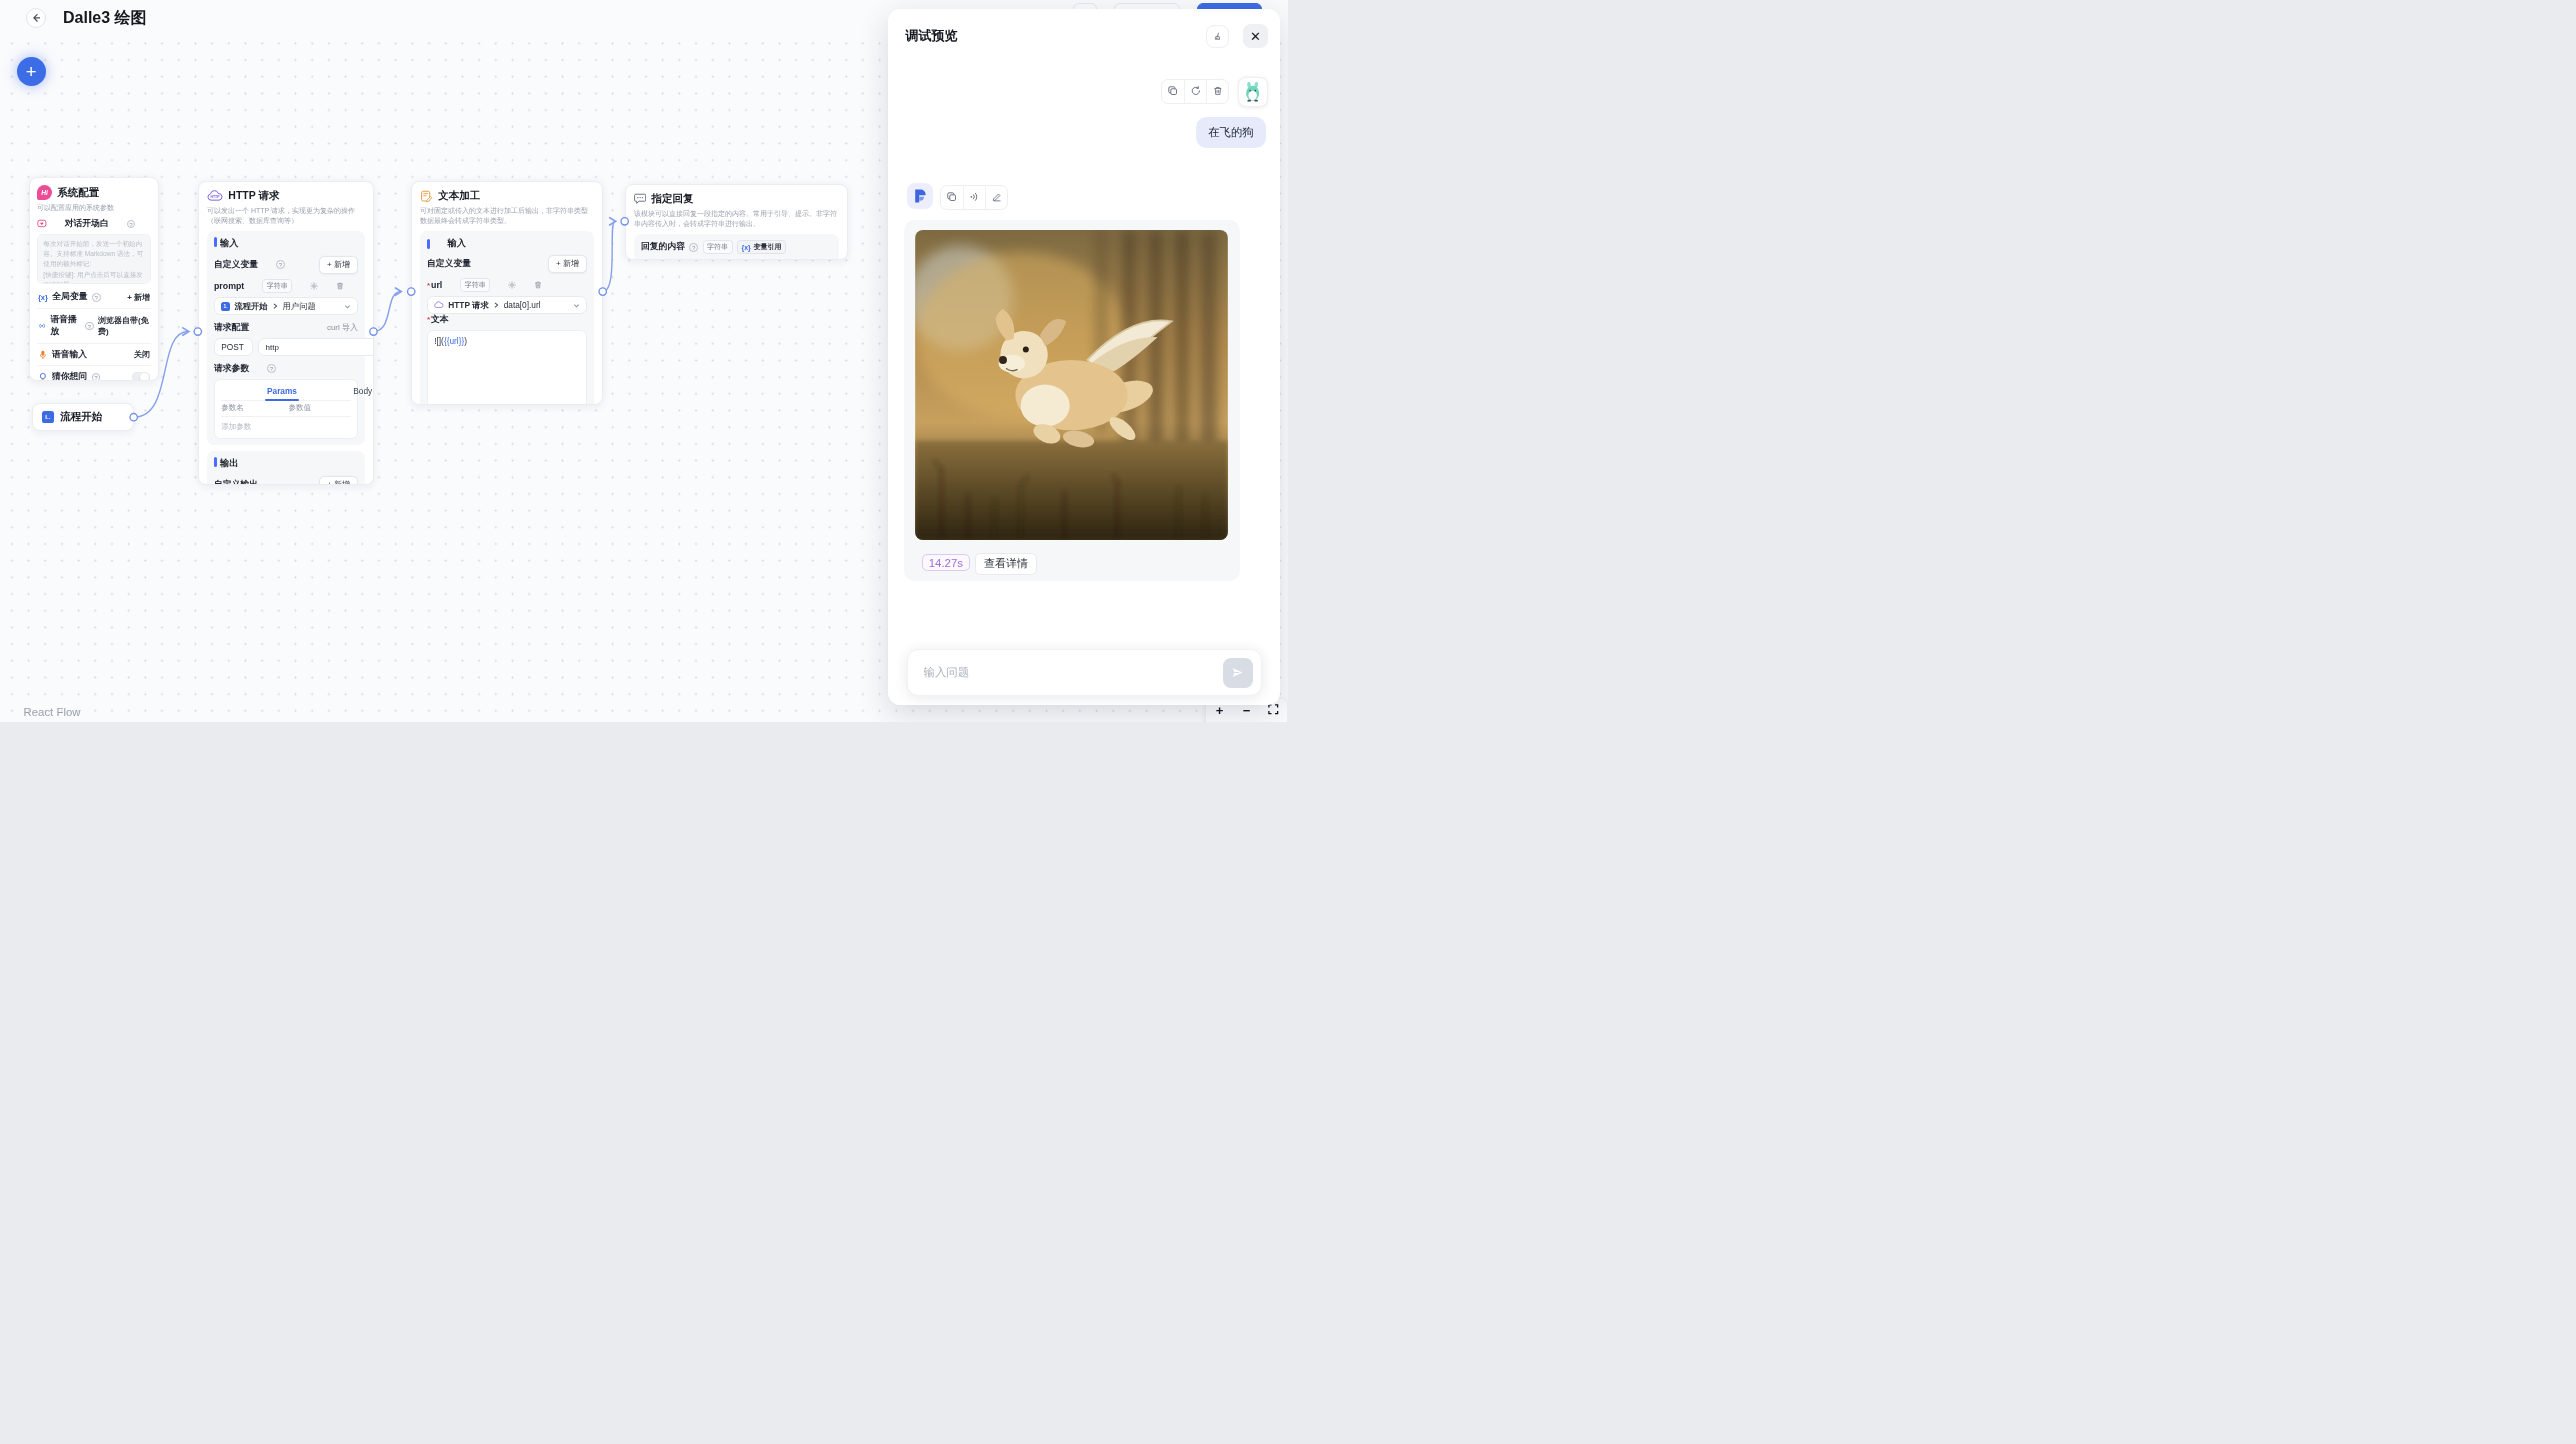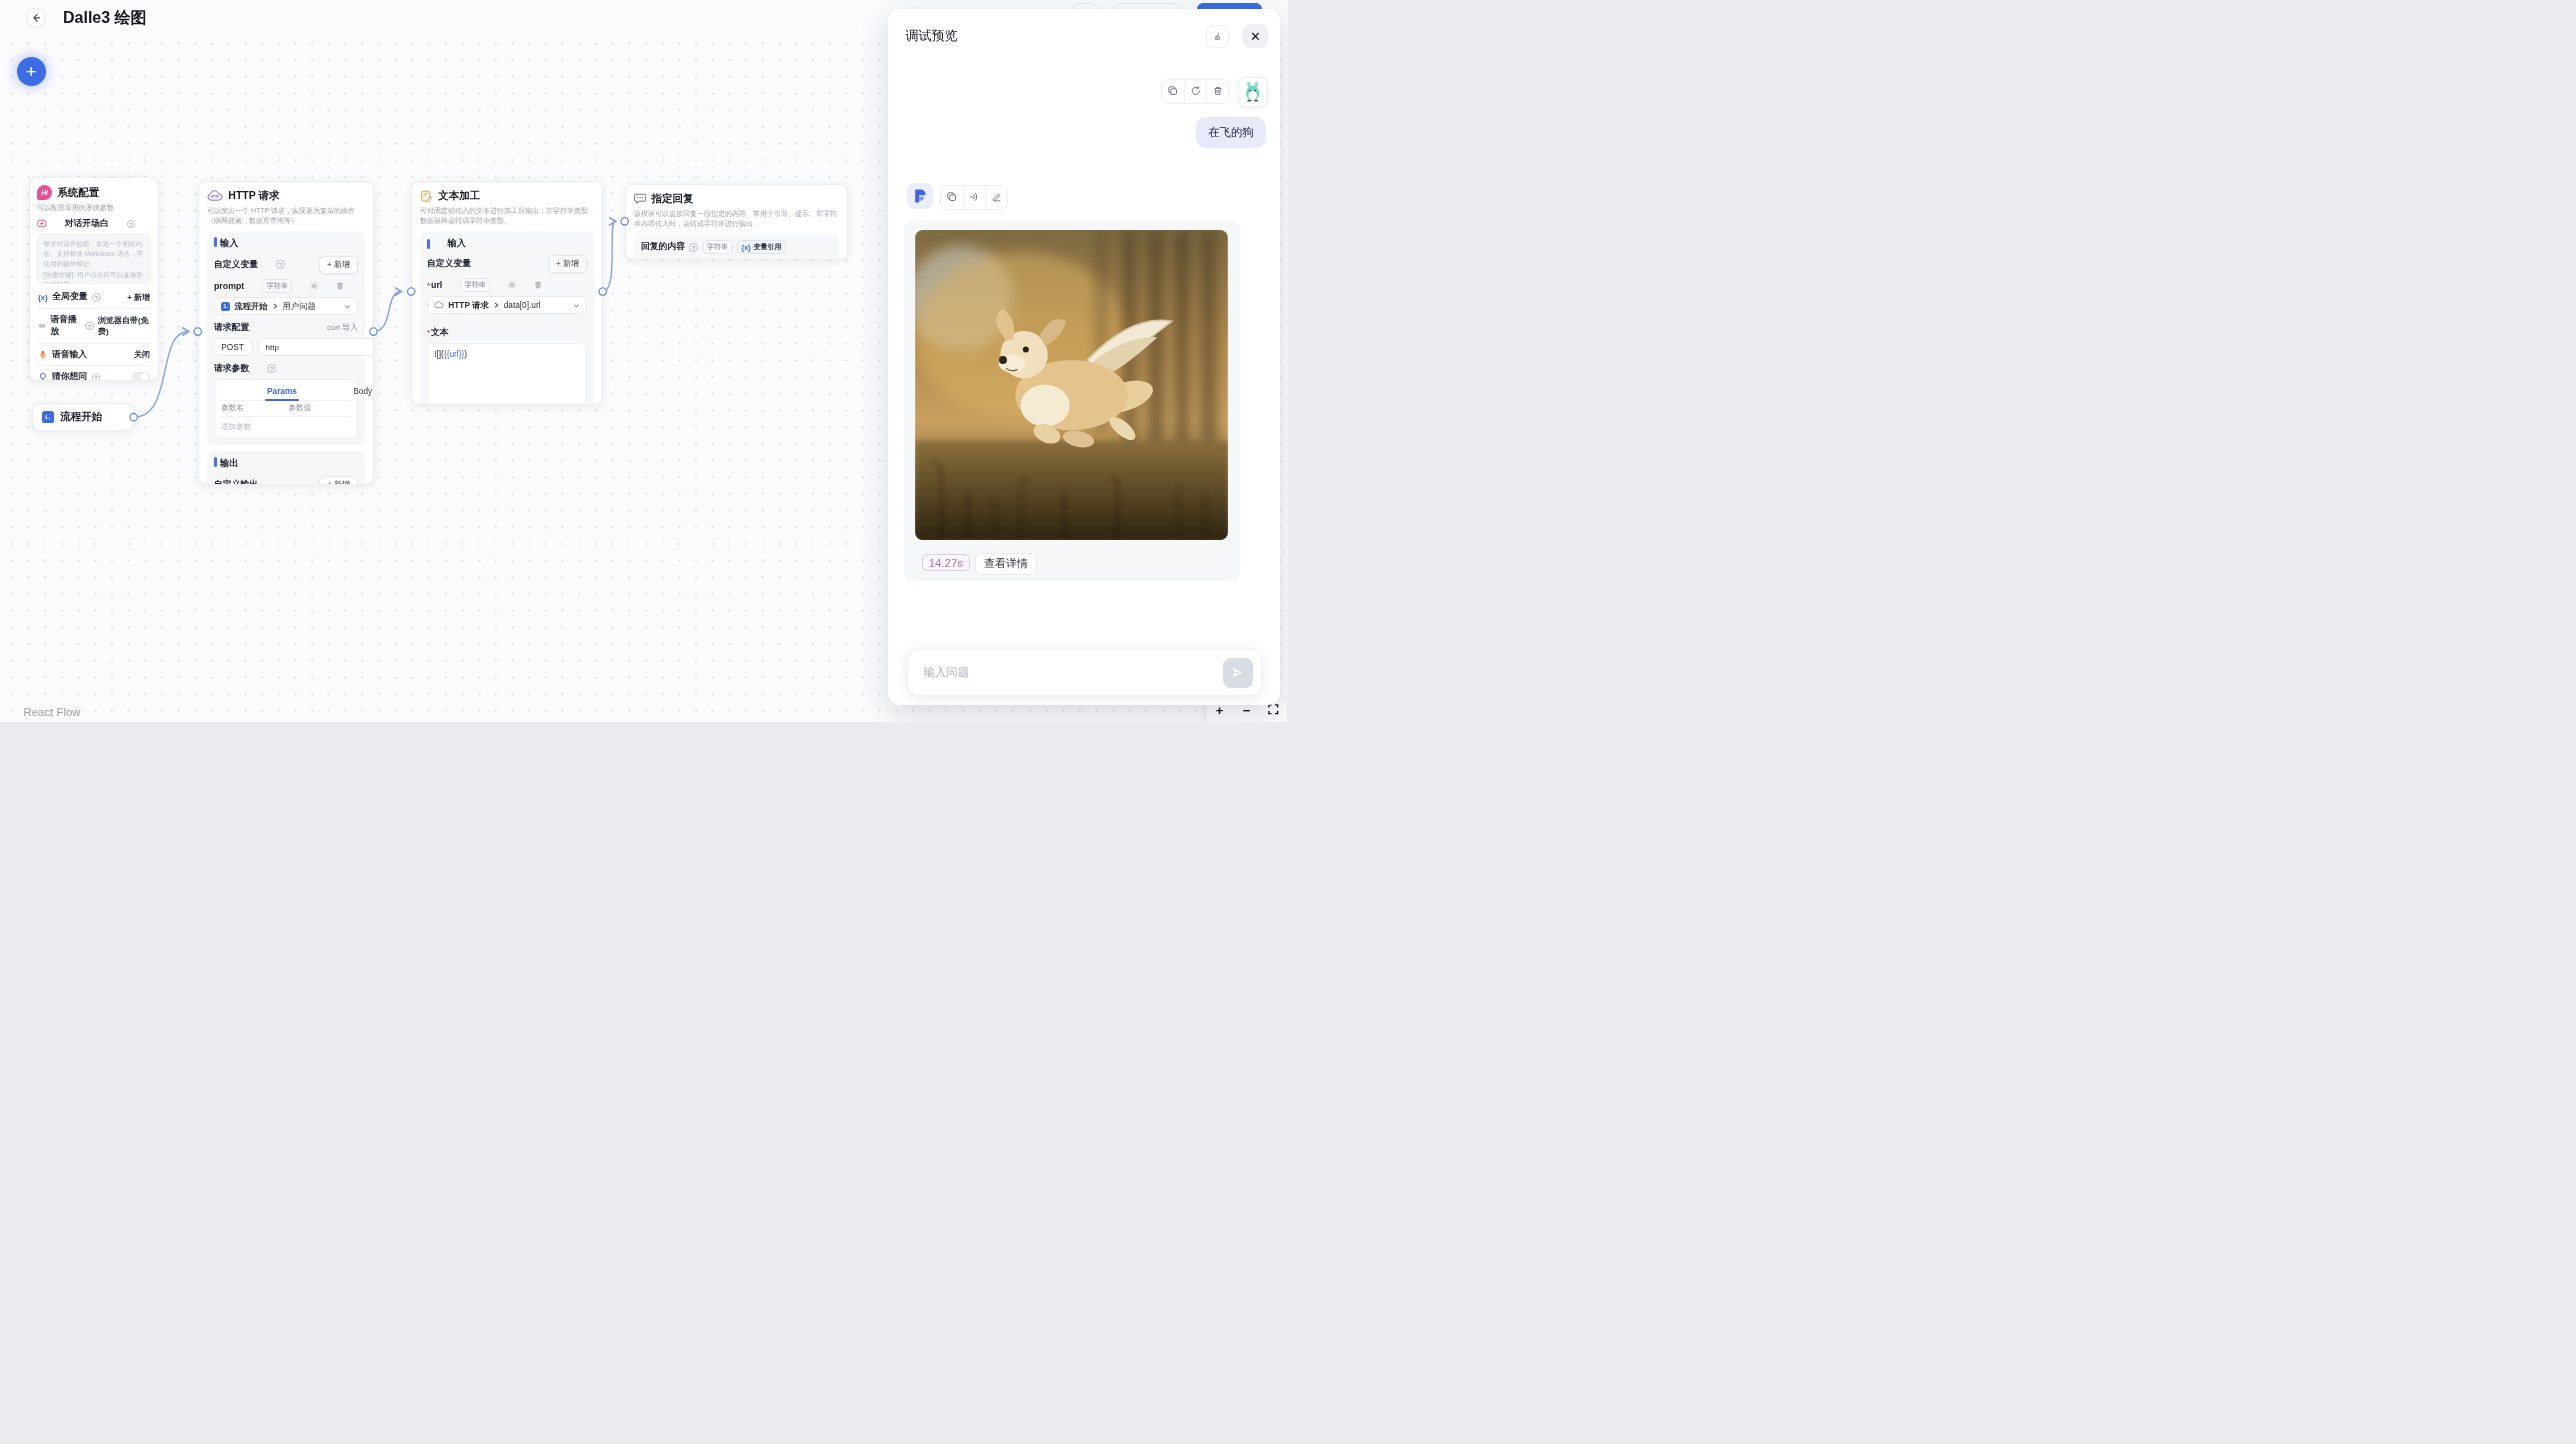--- a/index.html
+++ b/index.html
@@ -49,21 +49,21 @@
   .toggle::after{content:"";position:absolute;right:0.9px;top:0.9px;width:8.8px;height:8.8px;border-radius:50%;background:#fff;box-shadow:0 0.9px 1.8px rgba(0,0,0,.2);}
   .ta{width:100%;background:#f5f6f8;border:0.9px solid #eef0f3;border-radius:5.3px;resize:none;font-size:6.6px;line-height:1.55;color:#444;padding:4.4px 5.3px;outline:none;}
   .ta::placeholder{color:#b6bcc7;}
   
   .bigta{position:relative;background:#fff;border:0.9px solid #eceef2;border-radius:6.2px;height:84px;margin-top:3.5px;padding:5.3px 6.2px;font-size:8.3px;color:#2a2f3a;}
   .bluevar{color:#3d6be3;}
   
   .edges{position:absolute;inset:0;pointer-events:none;}
   
   .panel{position:absolute;left:888px;top:8.8px;width:392px;height:696px;background:#fff;border-radius:12.3px;box-shadow:0 8.8px 30px rgba(25,35,70,.16);}
-  .p-title{position:absolute;left:17.6px;top:18.5px;font-size:13px;font-weight:400;color:#14181f;}
+  .p-title{position:absolute;left:17.6px;top:18.5px;font-size:13px;font-weight:700;color:#14181f;}
   .icon-btn{position:absolute;display:flex;align-items:center;justify-content:center;background:#fff;border:0.9px solid #eceef2;border-radius:8px;cursor:pointer;color:#585f6d;}
   .close-btn{position:absolute;right:12.3px;top:15px;width:24.6px;height:24.6px;border:none;background:#eef0f3;border-radius:8px;font-size:13px;font-weight:700;color:#14181f;cursor:pointer;line-height:23px;text-align:center;}
   .actgroup{position:absolute;display:flex;background:#fff;border:0.9px solid #eceef2;border-radius:7px;overflow:hidden;}
   .actgroup .cell{width:22px;height:23px;display:flex;align-items:center;justify-content:center;color:#6a7180;cursor:pointer;}
   .actgroup .cell + .cell{border-left:0.9px solid #f0f1f4;}
   .avatar{position:absolute;border-radius:8px;display:flex;align-items:center;justify-content:center;}
   .u-avatar{right:12.3px;top:68px;width:30px;height:30px;background:#fff;border:0.9px solid #eef0f3;box-shadow:0 0.9px 3.5px rgba(20,30,60,.08);}
   .b-avatar{left:18.5px;top:174px;width:26px;height:26px;background:#eceffb;}
   .bubble{position:absolute;right:14px;top:108px;background:#e6eafb;color:#23293a;font-size:11.4px;padding:8px 12.3px;border-radius:10.5px;}
   .botcard{position:absolute;left:16px;top:211px;width:336px;height:361px;background:#f6f7f9;border-radius:10.5px;}
@@ -292,21 +292,21 @@
           </svg>
         <span style="font-weight:600;">HTTP 请求</span>
         <svg width="6.2" height="6.2" viewBox="0 0 8 8">
             <path d="M2.5 1 6 4 2.5 7" stroke="#4a515f" stroke-width="1.3" fill="none"></path>
           </svg>
         <span class="grow">data[0].url</span>
         <svg width="7" height="7" viewBox="0 0 8 8">
             <path d="M1.5 3 4 5.5 6.5 3" stroke="#9097a5" stroke-width="1.2" fill="none"></path>
           </svg>
       </div>
-      <div class="row" style="margin-top:13px;text-align:center;">
+      <div class="row" style="margin-top:0;text-align:center;">
           <span class="lbl req">文本</span>
         </div>
       <div class="bigta">
         <span>![](</span><span class="bluevar">{{url}}</span><span>)</span>
         
       </div>
     </div>
 
   </div>
 

